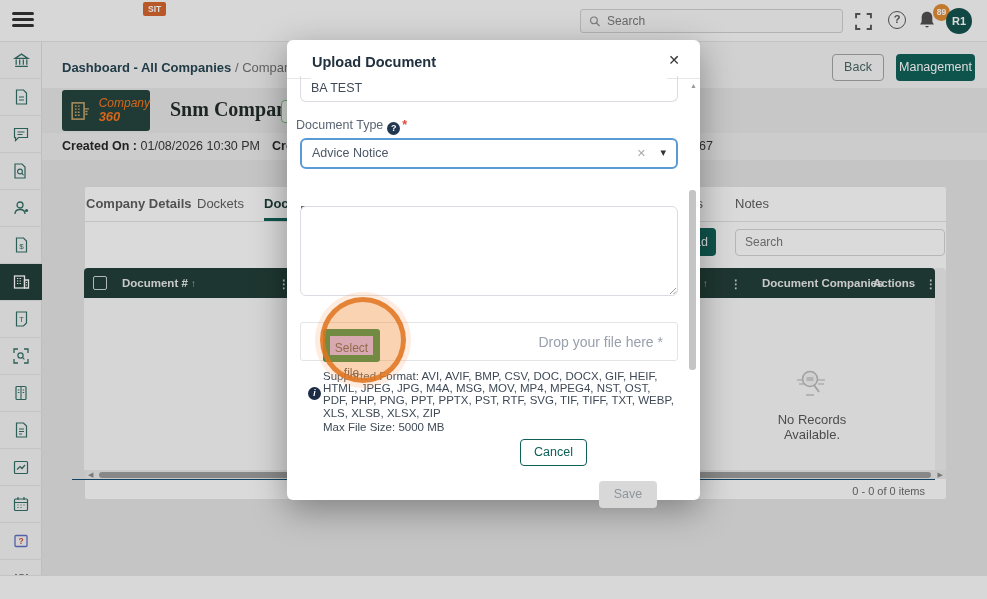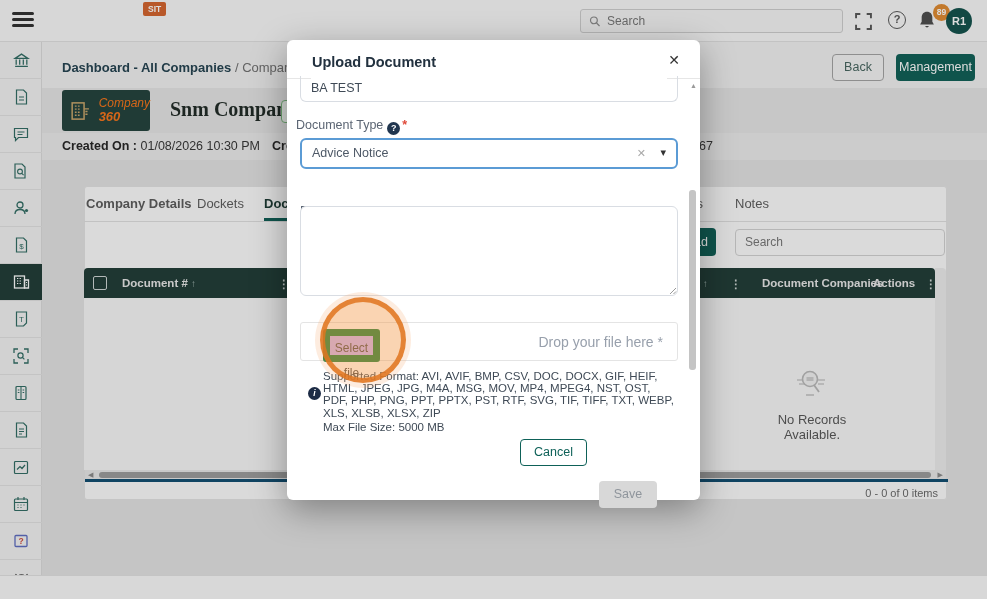--- a/index.html
+++ b/index.html
@@ -72,21 +72,21 @@
   .gh-check { position:absolute; left:9px; top:8px; width:14px; height:14px; border:1.4px solid #cfd6d4; border-radius:2px; background:transparent; cursor:pointer; }
   .gh-sort { font-weight:normal; color:#9fb3ae; font-size:10px; }
   .gh-dots { font-weight:bold; color:#cfd6d4; cursor:pointer; }
   .grid-vscroll { left:935px; top:268px; width:11px; height:202px; background:#ededed; border-radius:0 4px 0 0; }
   .grid-body { left:84px; top:298px; width:851px; height:172px; background:#f8f8f8; }
   .empty-illust { left:793px; top:366px; width:36px; height:36px; color:#b9b9b9; }
   .empty-text { left:750px; top:412px; width:124px; font-size:13px; color:#555; text-align:center; }
   .hscroll { left:85px; top:470px; width:861px; height:9px; background:#e9e9e9; }
   .hscroll-thumb { position:absolute; left:14px; top:1.5px; width:832px; height:6px; background:#9b9b9b; border-radius:3px; }
   .hs-arrow { position:absolute; top:0; font-size:7px; color:#8a8a8a; line-height:9px; }
-  .pager { left:85px; top:479px; width:863px; height:21px; border-top:3px solid #0c4a6e;text-decoration:underline; }
+  .pager { left:72px; top:479px; width:863px; height:21px; border-top:1px solid #0c4a6e;text-decoration:underline; }
   .pager-info { position:absolute; right:10px; top:5px; font-size:11px; color:#666; }
 
   
   .footer { left:0; top:575px; width:987px; height:24px; background:#fbfbfb; border-top:1px solid #e3e3e3; z-index:2; }
   .footer-inner { left:62px; top:580px; font-size:11.5px; color:#555; display:flex; align-items:center; gap:6px; }
   .cx-s { color:#2f7de1; font-weight:bold; font-style:italic; font-size:13px; }
   .cx-name { color:#1d55a8; font-weight:bold; font-size:12px; }
   .footer-sep { color:#aaa; }
   .footer-ver { color:#6b7280; }
 

